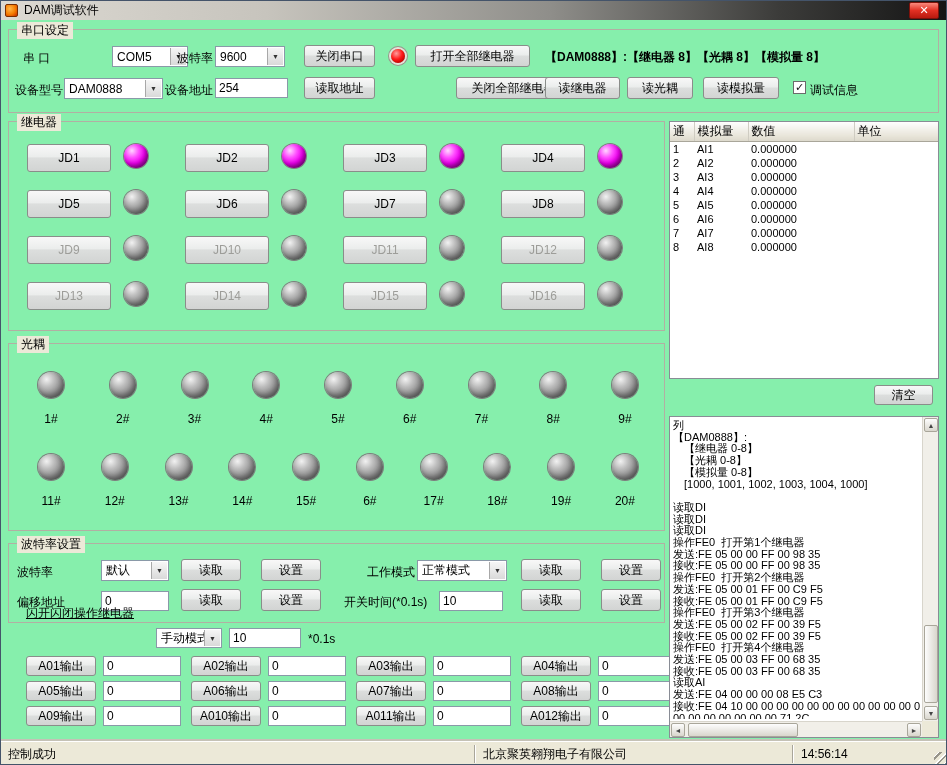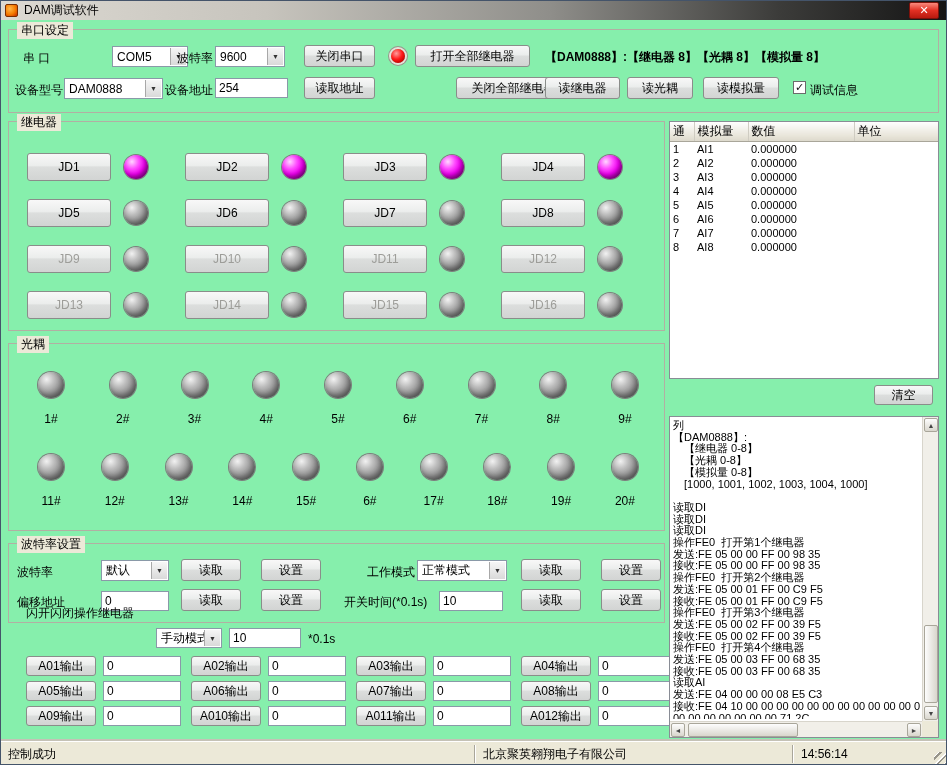--- a/index.html
+++ b/index.html
@@ -34,21 +34,21 @@
   .lamp-on{background:radial-gradient(circle at 33% 28%,#ffd6ff 0%,#ff4dff 30%,#ef00ef 55%,#9c009c 85%,#6d006d 100%);
     box-shadow:0 0 0 1px #7d7d7d, inset -2px -3px 5px rgba(0,0,0,.35);}
   .lamp-off{background:radial-gradient(circle at 33% 28%,#f2f2f2 0%,#bdbdbd 30%,#8f8f8f 60%,#585858 100%);
     box-shadow:0 0 0 1px #7d7d7d, inset -2px -3px 5px rgba(0,0,0,.3);}
   .led-red{position:absolute;width:14px;height:14px;border-radius:50%;
     background:radial-gradient(circle at 38% 32%,#ff9d9d,#ff1a1a 45%,#c00000 78%,#8f0000 100%);
     box-shadow:0 0 0 2px #e6e3da, 0 0 0 3px #98958b;}
 
   
   #relay-grid{position:absolute;left:18px;top:22px;display:grid;grid-template-columns:repeat(4,158px);grid-auto-rows:46px;}
-  .relay-cell{display:flex;align-items:center;gap:13px;}
+  .relay-cell{display:flex;gap:13px;}
   .relay-btn{position:static;width:84px;height:28px;}
 
   
   .opto-row{position:absolute;left:14px;width:630px;display:flex;justify-content:space-between;}
   .opto-cell{width:56px;display:flex;flex-direction:column;align-items:center;}
   .opto-lamp{width:26px;height:26px;}
   .opto-label{margin-top:14px;font-size:12px;}
 
   
   #analog-panel{position:absolute;left:668px;top:120px;width:270px;height:258px;background:#fff;border:1px solid #898c95;overflow:hidden;}
@@ -385,21 +385,21 @@
     <input class="tin" style="left: 92px; top: 47px; width: 68px; height: 20px;" value="0">
     <button class="btn" style="left:172px;top:45px;width:60px;height:22px;">读取</button>
     <button class="btn" style="left:252px;top:45px;width:60px;height:22px;">设置</button>
 
     <span class="lbl" style="left:335px;top:50px;">开关时间(*0.1s)</span>
     <input class="tin" style="left: 430px; top: 47px; width: 64px; height: 20px;" value="10">
     <button class="btn" style="left:512px;top:45px;width:60px;height:22px;">读取</button>
     <button class="btn" style="left:592px;top:45px;width:60px;height:22px;">设置</button>
   </div>
 
-  <span class="lbl" style="left:25px;top:604px;">闪开闪闭操作继电器</span>
+  <span class="lbl" style="left:25px;top:604px;text-decoration:underline;">闪开闪闭操作继电器</span>
   <div class="combo" style="left:155px;top:627px;width:66px;height:20px;">
     <span>手动模式</span>
     <span class="combo-arrow">▼</span>
   </div>
   <input class="tin" style="left: 228px; top: 627px; width: 72px; height: 20px;" value="10">
   <span class="lbl" style="left:307px;top:631px;">*0.1s</span>
 
   <div id="output-grid">
       <div class="out-cell">
         <button class="btn out-btn">A01输出</button>

